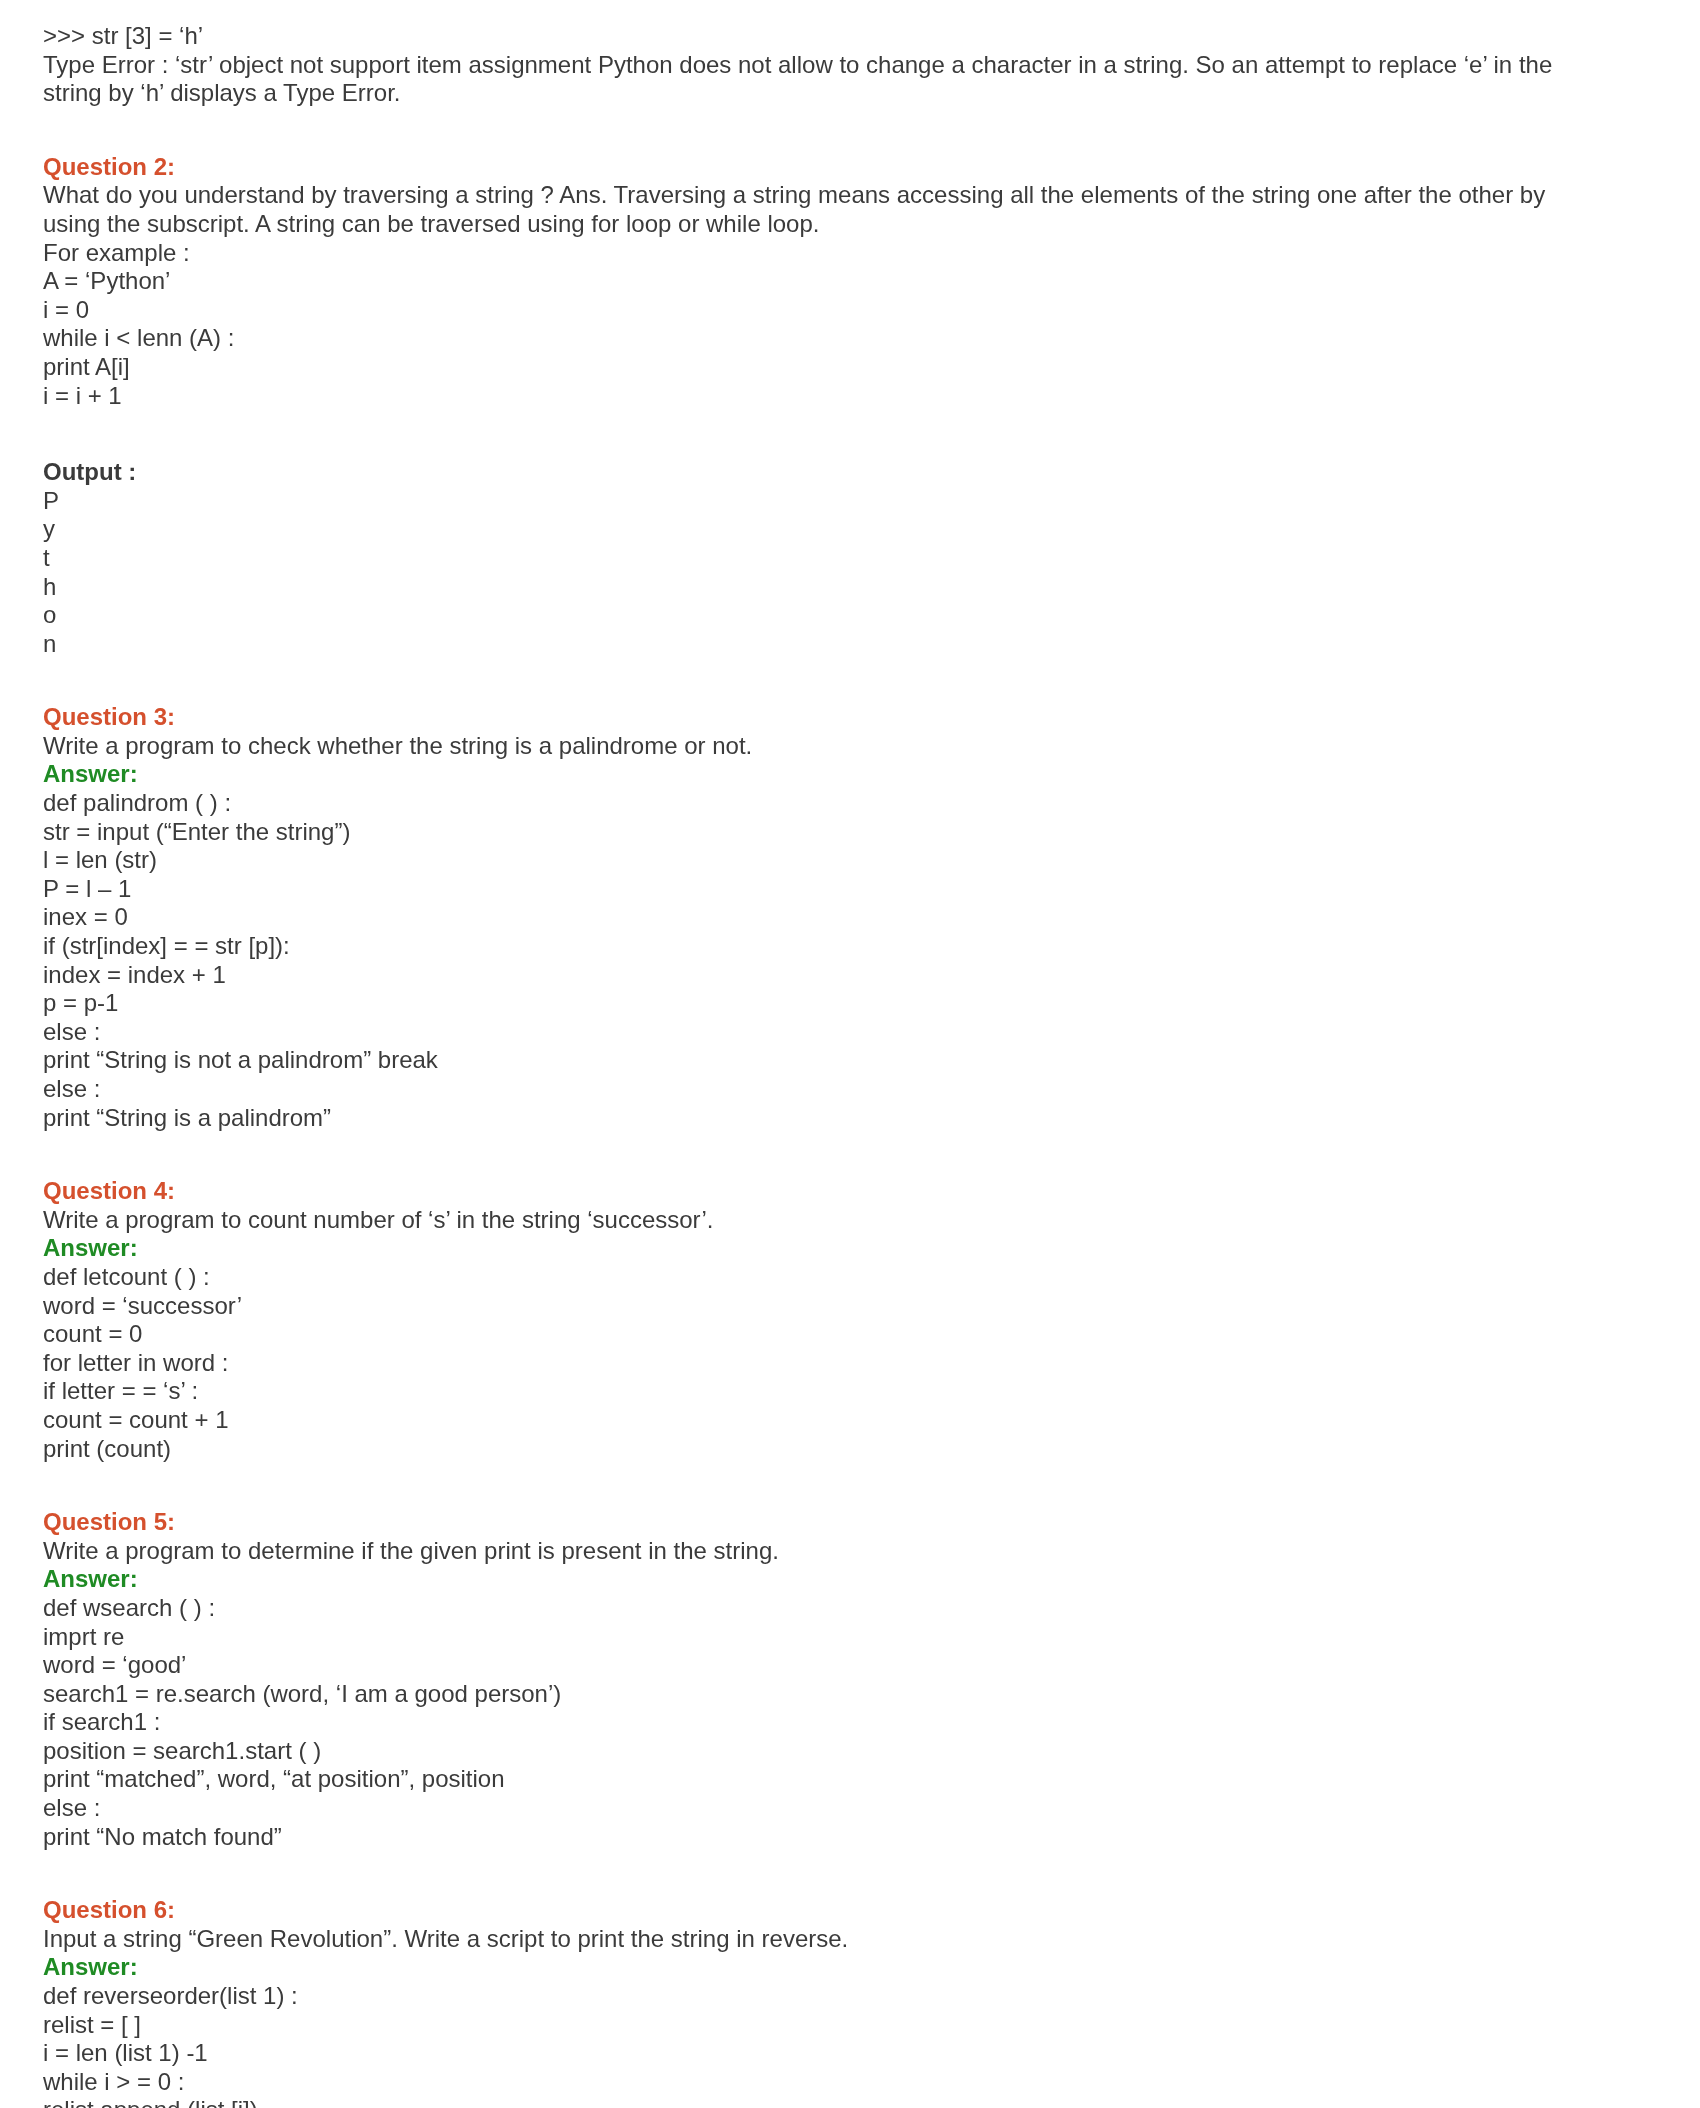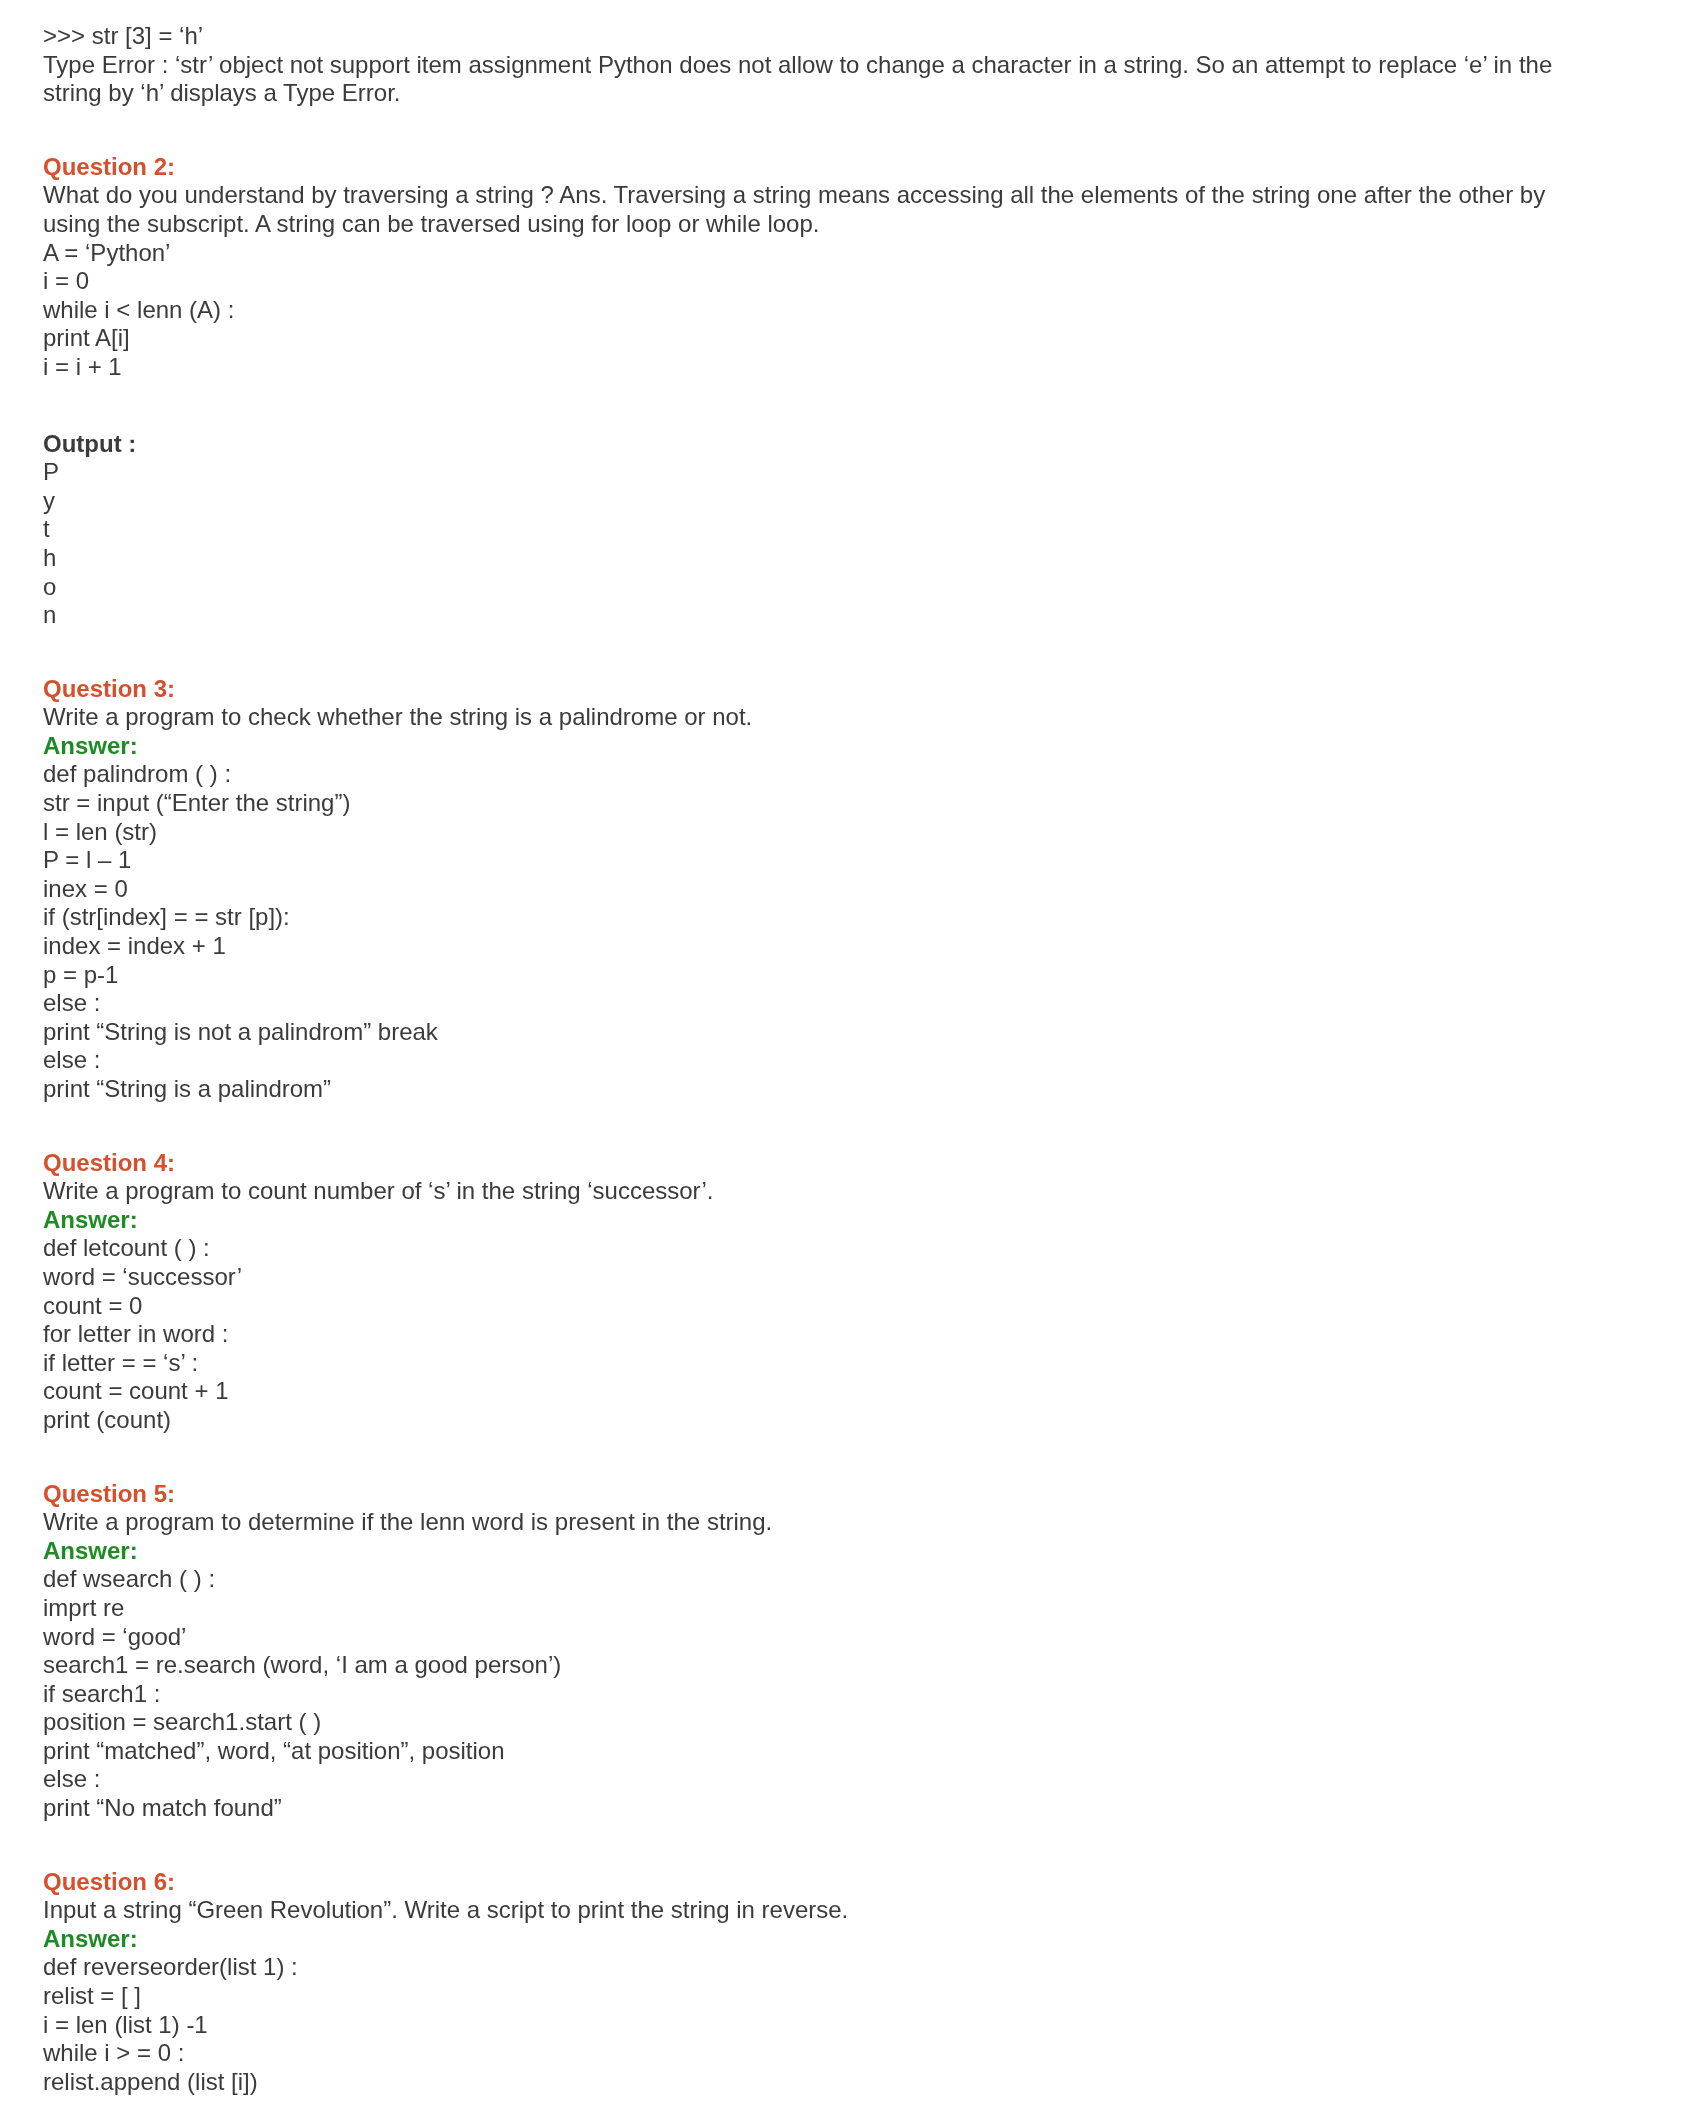--- a/index.html
+++ b/index.html
@@ -46,20 +46,21 @@
 
 <main class="page">
   <div id="doc">
       <div class="line body">&gt;&gt;&gt; str [3] = ‘h’</div>
       <div class="line body">Type Error : ‘str’ object not support item assignment Python does not allow to change a character in a string. So an attempt to replace ‘e’ in the</div>
       <div class="line body">string by ‘h’ displays a Type Error.</div>
       <div class="line gap"></div>
       <div class="line question">Question 2:</div>
       <div class="line body">What do you understand by traversing a string ? Ans. Traversing a string means accessing all the elements of the string one after the other by</div>
       <div class="line body">using the subscript. A string can be traversed using for loop or while loop.</div>
+      <div class="line body">For example :</div>
       <div class="line body">A = ‘Python’</div>
       <div class="line body">i = 0</div>
       <div class="line body">while i &lt; lenn (A) :</div>
       <div class="line body">print A[i]</div>
       <div class="line body">i = i + 1</div>
       <div class="line bold">Output :</div>
       <div class="line body">P</div>
       <div class="line body">y</div>
       <div class="line body">t</div>
       <div class="line body">h</div>
@@ -87,21 +88,21 @@
       <div class="line answer">Answer:</div>
       <div class="line body">def letcount ( ) :</div>
       <div class="line body">word = ‘successor’</div>
       <div class="line body">count = 0</div>
       <div class="line body">for letter in word :</div>
       <div class="line body">if letter = = ‘s’ :</div>
       <div class="line body">count = count + 1</div>
       <div class="line body">print (count)</div>
       <div class="line gap"></div>
       <div class="line question">Question 5:</div>
-      <div class="line body">Write a program to determine if the lenn word is present in the string.</div>
+      <div class="line body">Write a program to determine if the given print is present in the string.</div>
       <div class="line answer">Answer:</div>
       <div class="line body">def wsearch ( ) :</div>
       <div class="line body">imprt re</div>
       <div class="line body">word = ‘good’</div>
       <div class="line body">search1 = re.search (word, ‘I am a good person’)</div>
       <div class="line body">if search1 :</div>
       <div class="line body">position = search1.start ( )</div>
       <div class="line body">print “matched”, word, “at position”, position</div>
       <div class="line body">else :</div>
       <div class="line body">print “No match found”</div>

